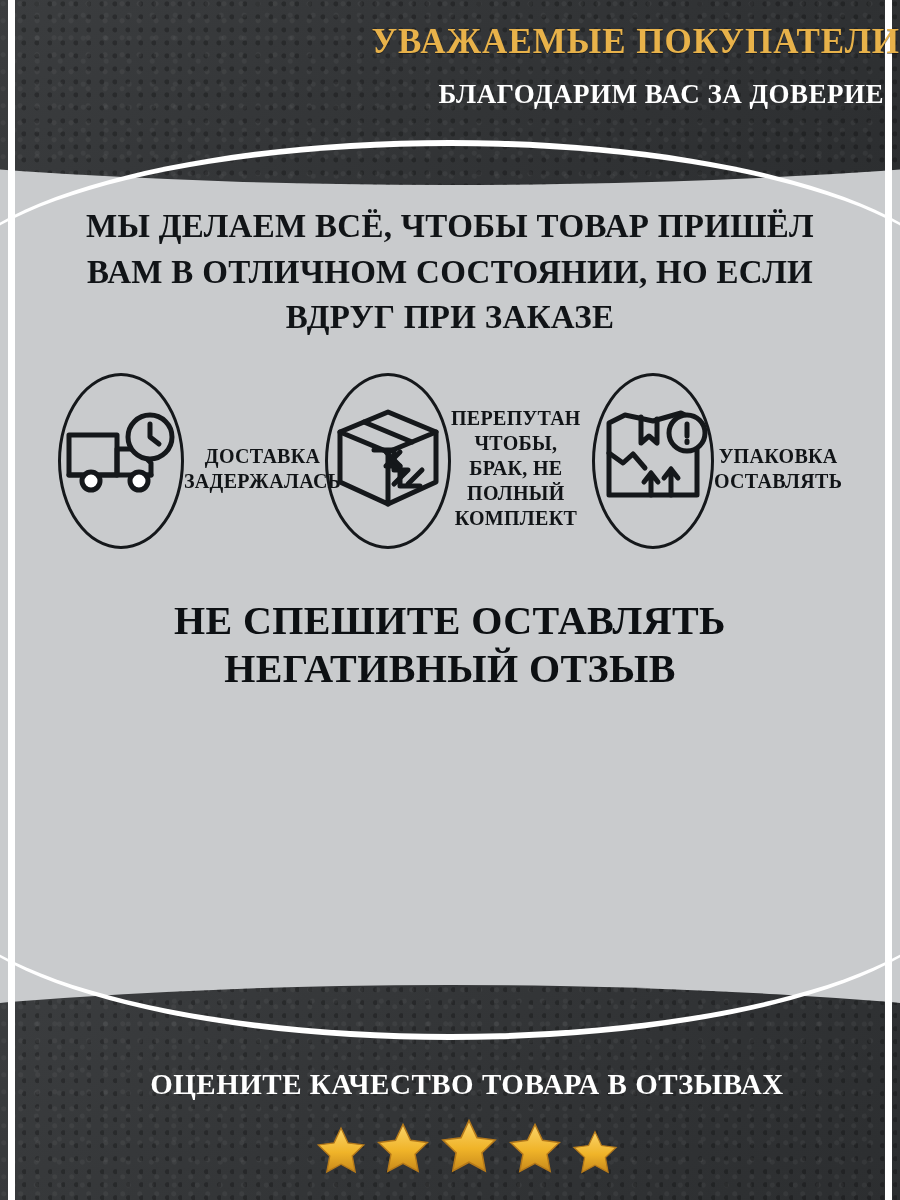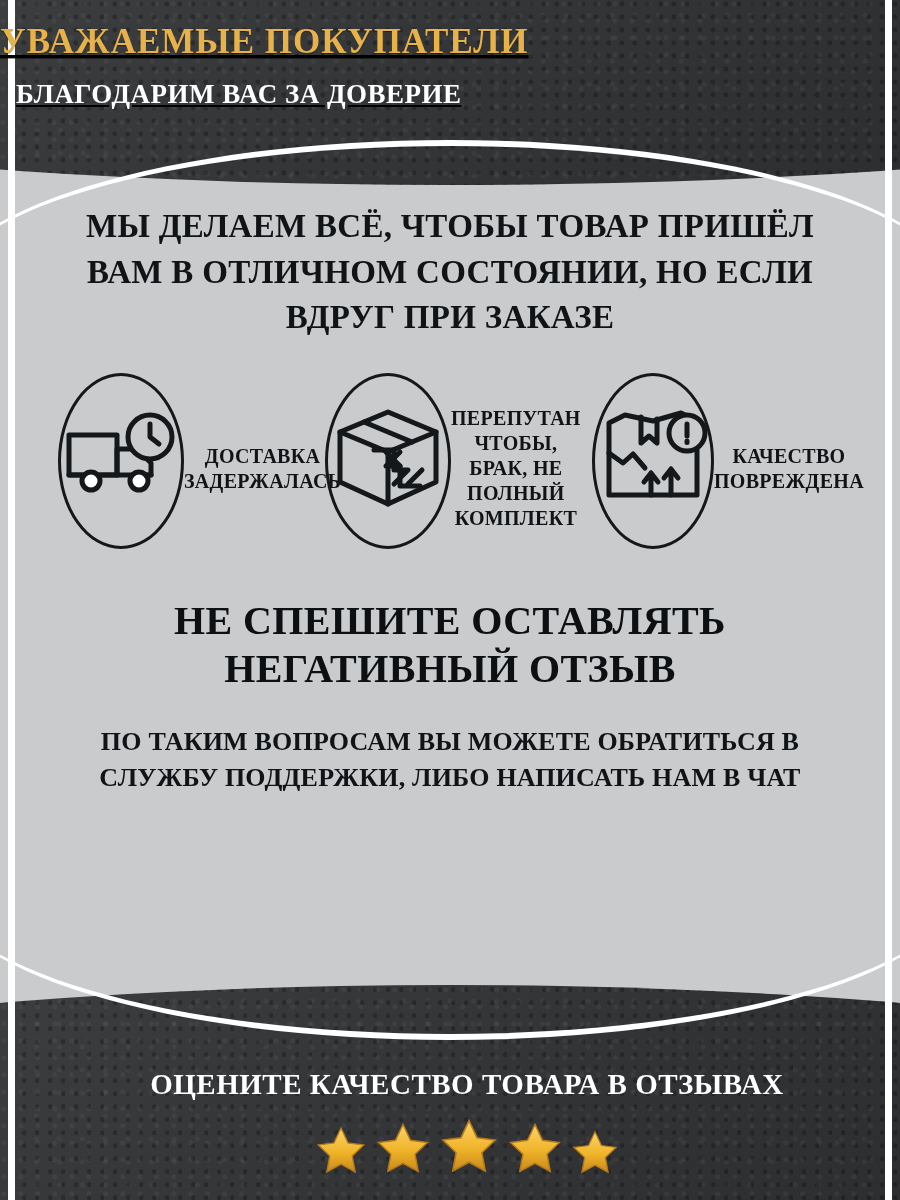--- a/index.html
+++ b/index.html
@@ -74,23 +74,22 @@
     z-index: 3;
   }
   .rail.left { left: 8px; }
   .rail.right { right: 8px; }
 
   
   .header-wrap {
     position: absolute;
     top: 22px; left: 0;
     width: 900px;
-    text-align: left;
+    text-align: right;
     z-index: 4;
-    text-decoration: underline;
   }
   .title-gold {
     color: #e8b24a;
     font-size: 35px;
     font-weight: bold;
     letter-spacing: 1px;
     line-height: 1.15;
     margin: 0 0 6px 0;
     text-shadow: 0 1px 0 rgba(0,0,0,0.4);
   }
@@ -263,27 +262,26 @@
               <path d="M46 10 v26 l8 -7 8 7 V12"></path>
               <path d="M14 46 l14 10 l10 -9 l12 14"></path>
               <path d="M56 66 v22 M56 66 l-7 9 M56 66 l7 9"></path>
               <path d="M76 62 v26 M76 62 l-7 9 M76 62 l7 9"></path>
               <circle cx="92" cy="26" r="18" fill="#c9cbcd"></circle>
               <path d="M92 17 v12"></path>
               <path d="M92 34 v1.5"></path>
             </svg>
           </span>
         </div>
-        <div class="icon-caption">КАЧЕСТВО ПОВРЕЖДЕНА</div>
+        <div class="icon-caption">УПАКОВКА ОСТАВЛЯТЬ</div>
       </div>
 
     </div>
 
     <div class="headline">НЕ СПЕШИТЕ ОСТАВЛЯТЬ НЕГАТИВНЫЙ ОТЗЫВ</div>
-    <div class="subtext">ПО ТАКИМ ВОПРОСАМ ВЫ МОЖЕТЕ ОБРАТИТЬСЯ В СЛУЖБУ ПОДДЕРЖКИ, ЛИБО НАПИСАТЬ НАМ В ЧАТ</div>
 
   </div>
 
   <div class="footer">
     <div class="footer-title">ОЦЕНИТЕ КАЧЕСТВО ТОВАРА В ОТЗЫВАХ</div>
     <div class="stars">
       <svg class="star" width="56" height="54" viewBox="0 0 24 24">
         <defs>
             <linearGradient id="g1" x1="0" y1="0" x2="0" y2="1">
           <stop offset="0%" stop-color="#fbd46a"></stop>

